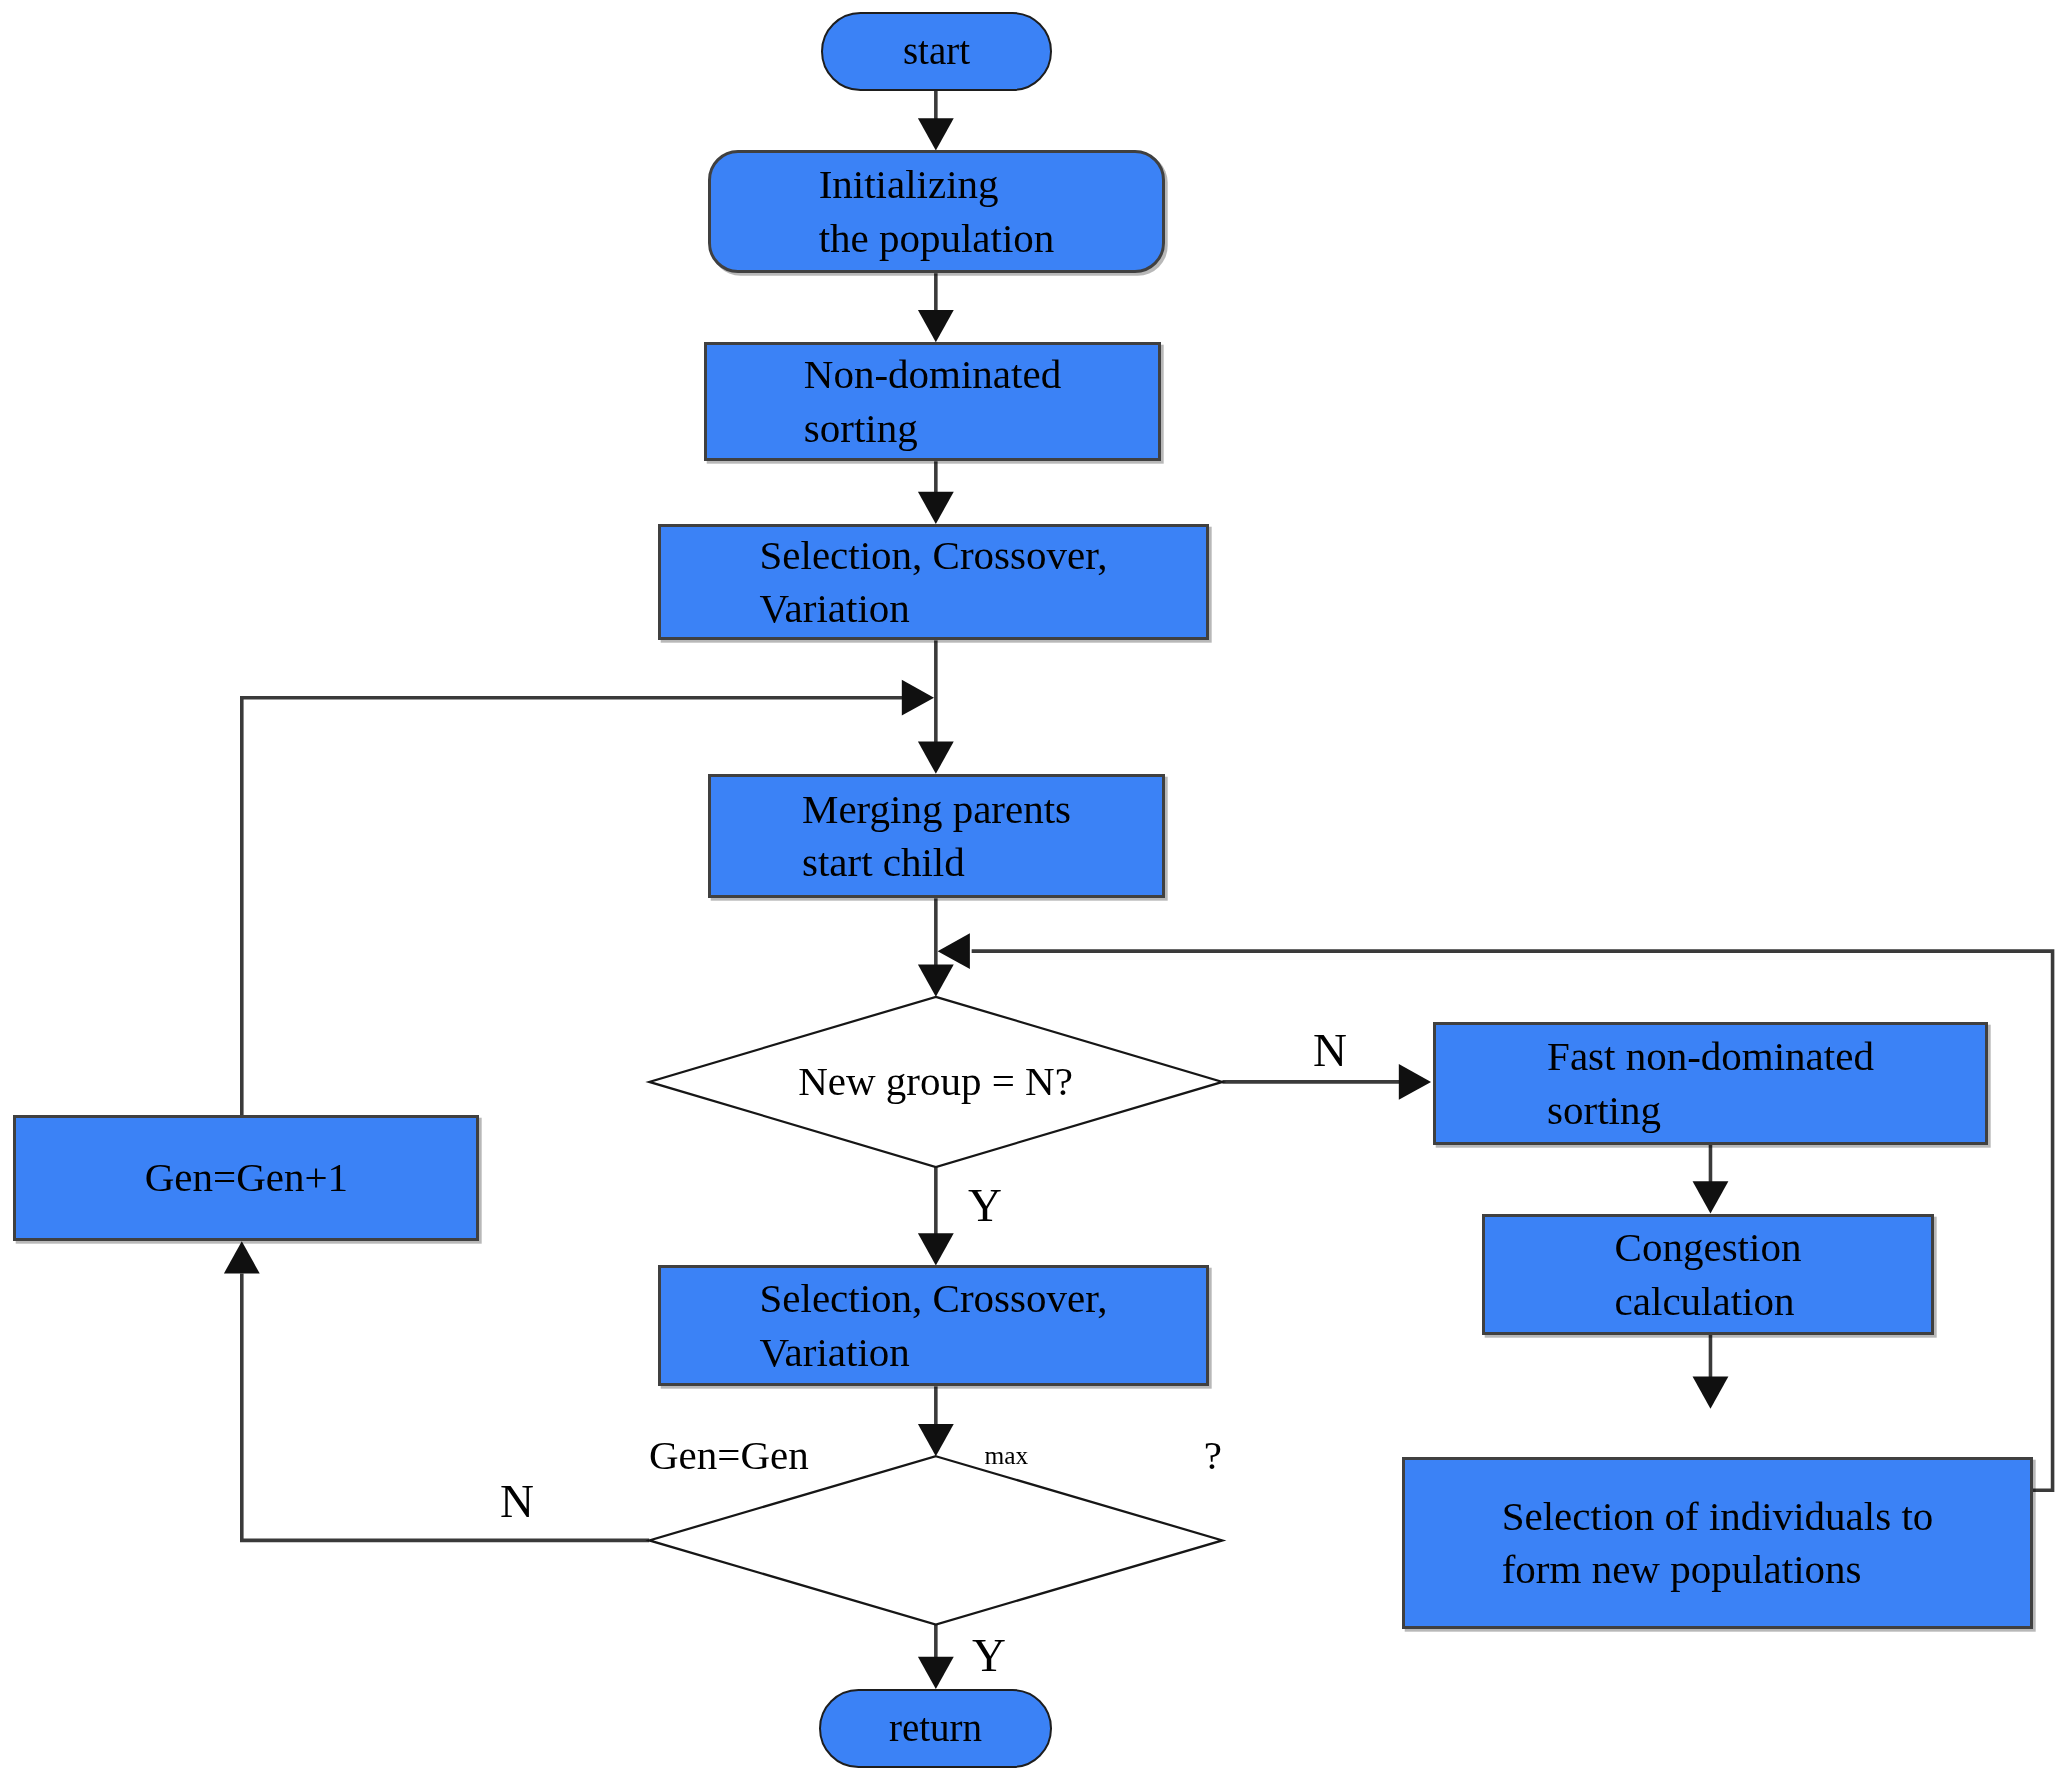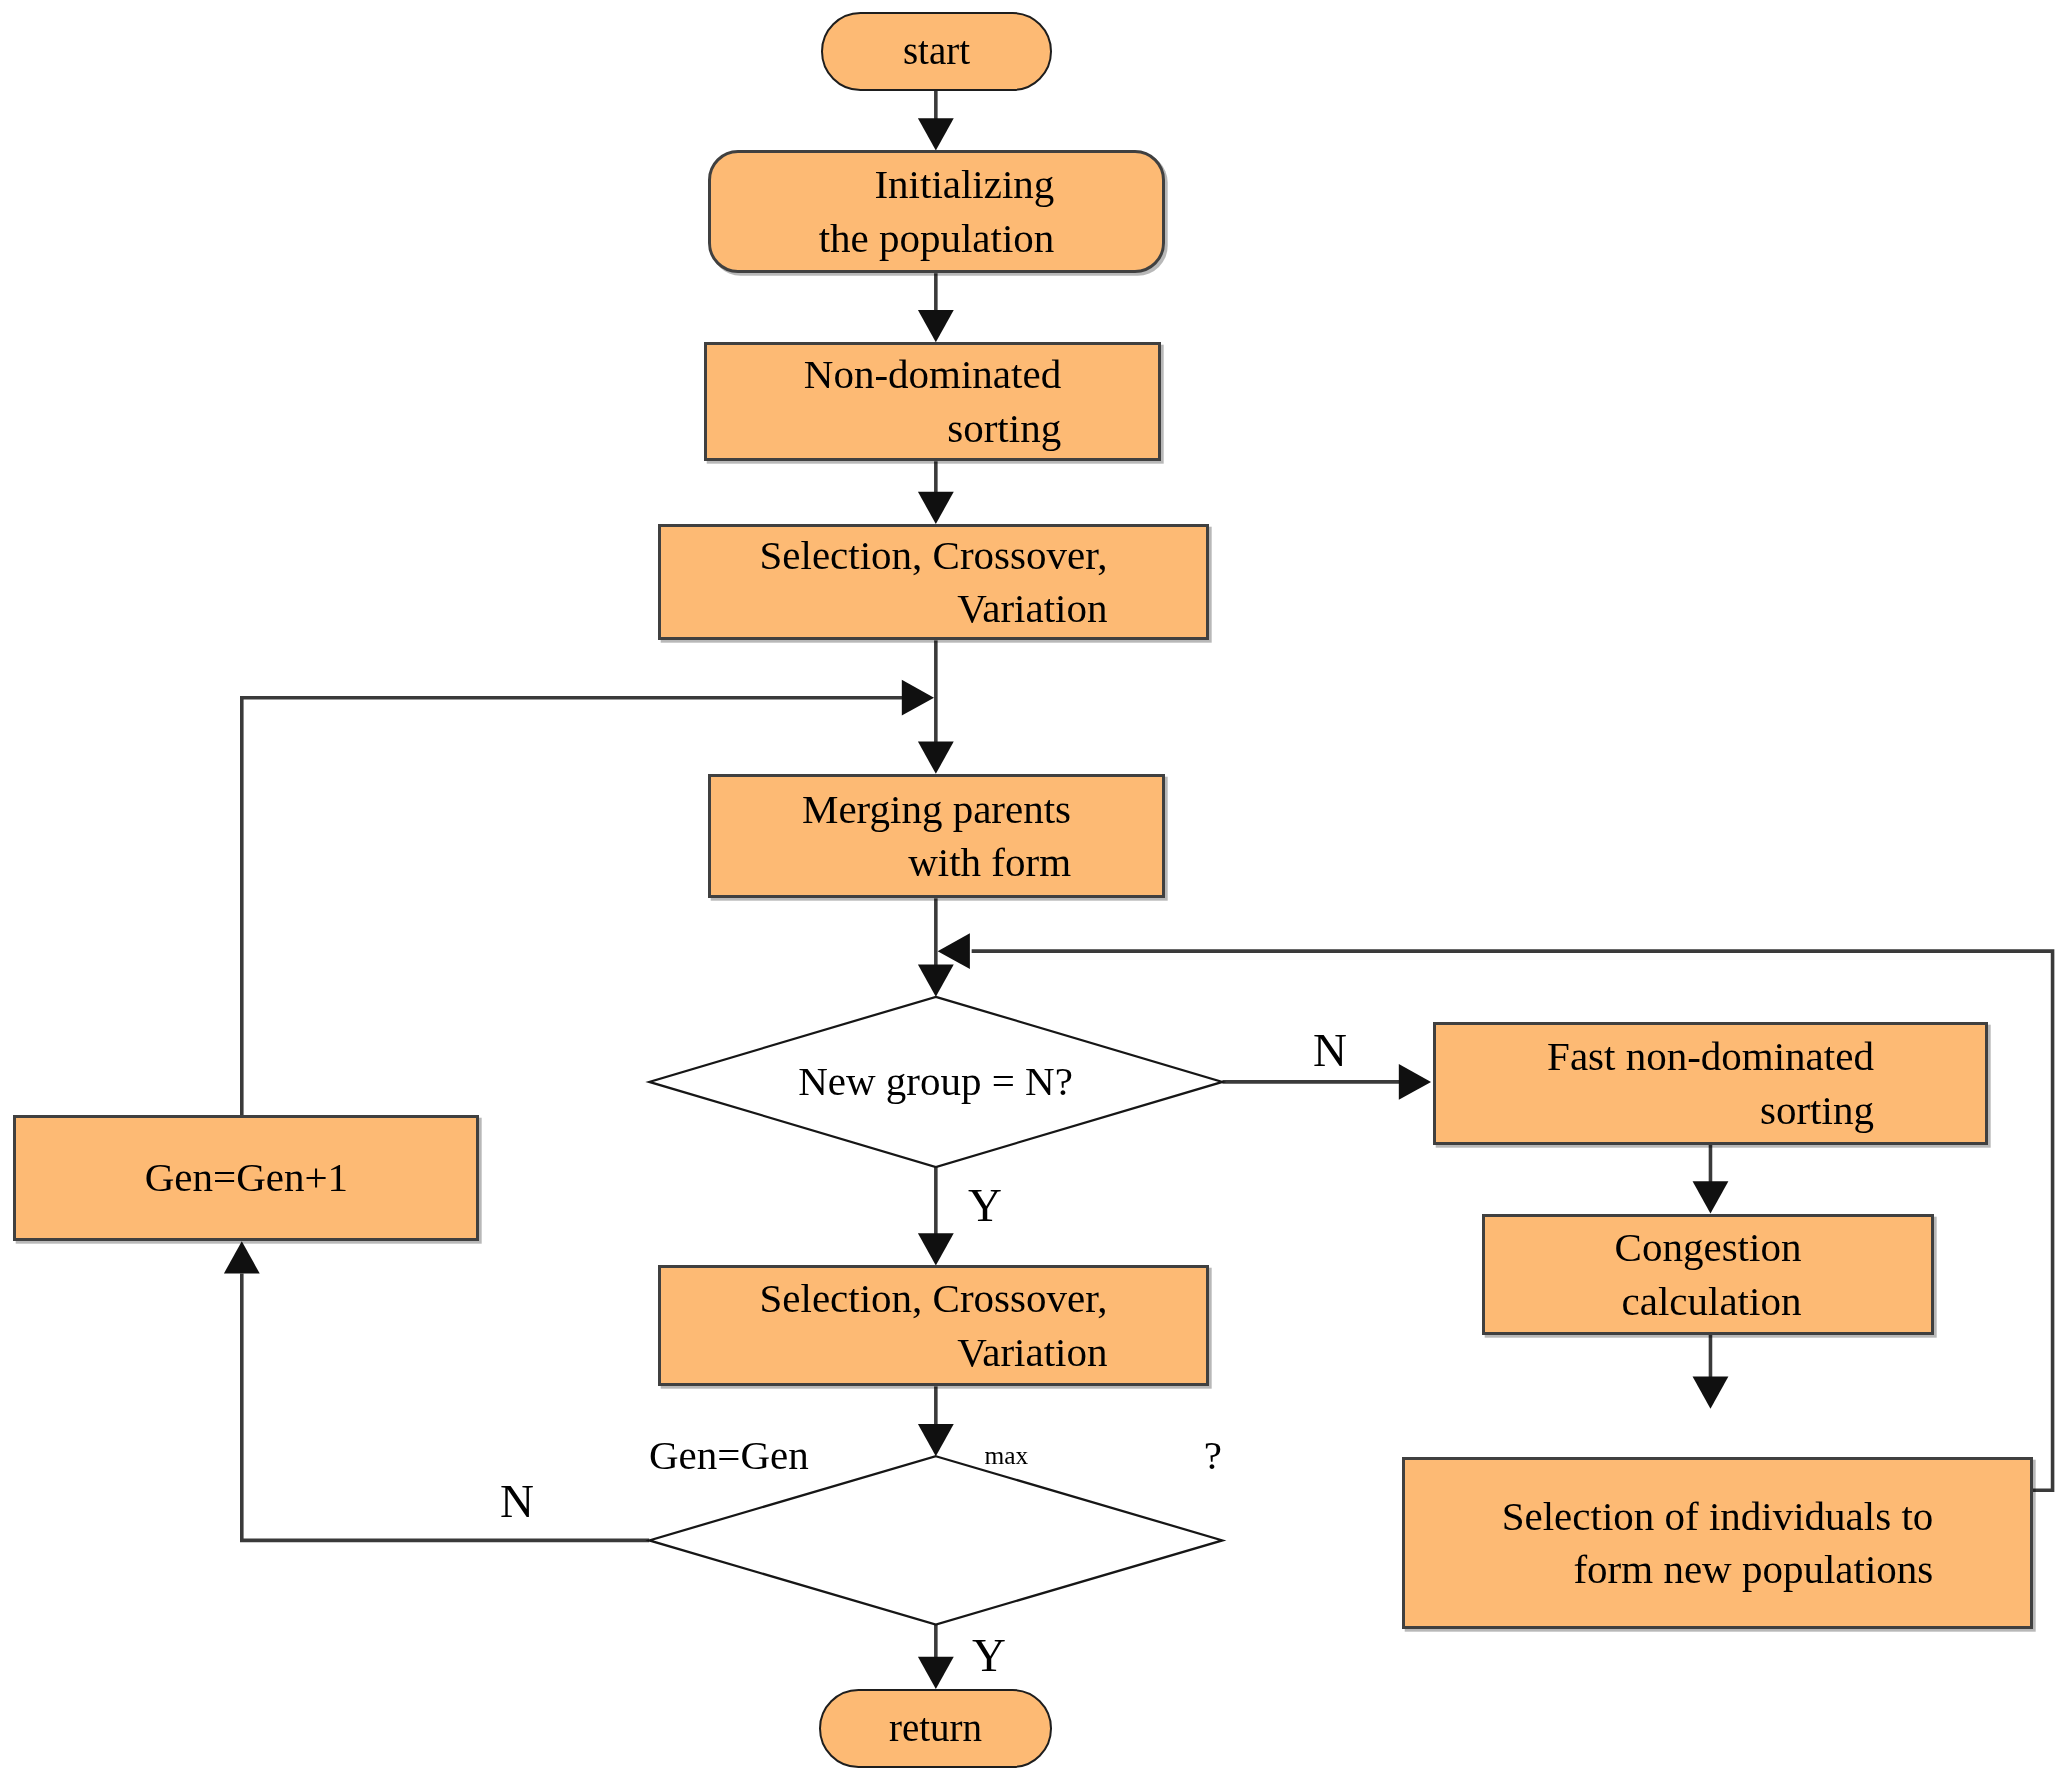--- a/index.html
+++ b/index.html
@@ -23,27 +23,27 @@
   }
   #wires .head { fill: #101010; stroke: none; }
   #wires .diamond {
     fill: #ffffff;
     stroke: #161616;
     stroke-width: 2.5;
   }
   .node {
     position: absolute;
     box-sizing: border-box;
-    background: #fdba74;
+    background: #3b82f6;
     border: 3.6px solid #404040;
     box-shadow: 2.7px 2.7px 0 rgba(0,0,0,0.28);
     display: flex;
     align-items: center;
     justify-content: center;
-    text-align: right;
+    text-align: left;
     white-space: pre-line;
     font-size: 41px;
     line-height: 1.3;
   }
   .terminal {
     border: 2.7px solid #1e1e1e;
     border-radius: 43px;
     box-shadow: none;
     font-size: 39px;
   }
@@ -124,21 +124,21 @@
   <div class="node terminal" style="left:821px; top:11.6px; width:231px; height:79px;">start</div>
   <div class="node terminal" style="left:819px; top:1689px; width:233px; height:79px;">return</div>
 
   <div class="node" style="left:708px; top:150px; width:457px; height:123px;border-radius:30px;">Initializing
 the population</div>
   <div class="node" style="left:704px; top:342px; width:457px; height:119px;">Non-dominated
 sorting</div>
   <div class="node" style="left:658px; top:524px; width:551px; height:116px;">Selection, Crossover,
 Variation</div>
   <div class="node" style="left:708px; top:774px; width:457px; height:124px;">Merging parents
-with form</div>
+start child</div>
   <div class="node" style="left:658px; top:1265px; width:551px; height:121px;">Selection, Crossover,
 Variation</div>
 
   <div class="node" style="left:13.4px; top:1115px; width:466px; height:126px;">Gen=Gen+1</div>
 
   <div class="node" style="left:1433px; top:1022px; width:555px; height:123px;">Fast non-dominated
 sorting</div>
   <div class="node" style="left:1482px; top:1214px; width:452px; height:121px;">Congestion
 calculation</div>
   <div class="node" style="left:1402px; top:1409px; width:631px; height:172px;margin-top:48px;">Selection of individuals to

